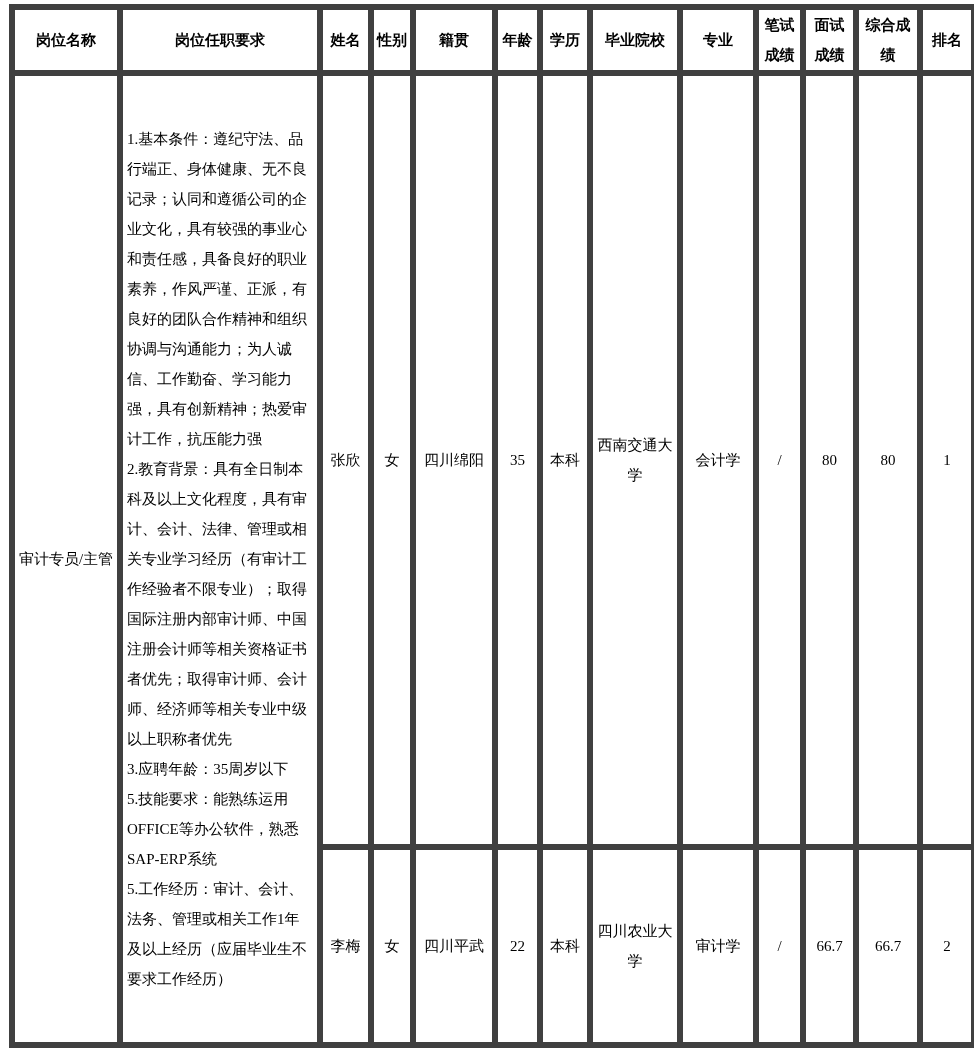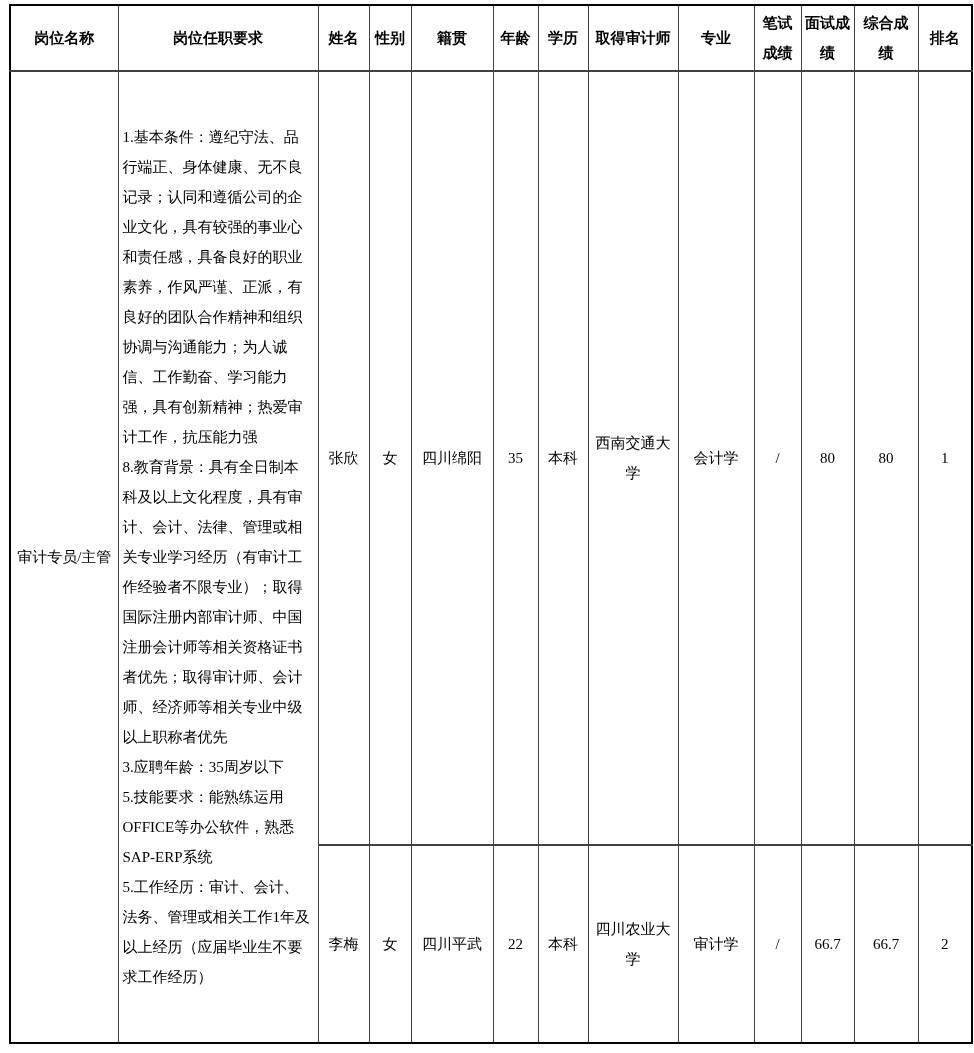--- a/index.html
+++ b/index.html
@@ -13,21 +13,21 @@
     padding: 4px 0 0 9px;
     width: 965px;
   }
   table.results {
     border-collapse: collapse;
     table-layout: fixed;
     width: 962px;
     border: 2px solid #000;
   }
   th, td {
-    border: 1px solid #404040;
+    border: 6px solid #404040;
     font-size: 15px;
     text-align: center;
     vertical-align: middle;
     padding: 0 2px;
     line-height: 30px;
     word-break: normal;
     overflow-wrap: break-word;
   }
   thead tr { height: 66px; }
   th {
@@ -71,34 +71,34 @@
     </colgroup>
     <thead>
       <tr>
         <th>岗位名称</th>
         <th>岗位任职要求</th>
         <th>姓名</th>
         <th>性别</th>
         <th>籍贯</th>
         <th>年龄</th>
         <th>学历</th>
-        <th>取得审计师</th>
+        <th>毕业院校</th>
         <th>专业</th>
         <th>笔试成绩</th>
         <th>面试成绩</th>
         <th>综合成绩</th>
         <th>排名</th>
       </tr>
     </thead>
     <tbody>
       <tr class="row-1">
         <td rowspan="2">审计专员/主管</td>
         <td rowspan="2" class="req-cell">
           <p>1.基本条件：遵纪守法、品行端正、身体健康、无不良记录；认同和遵循公司的企业文化，具有较强的事业心和责任感，具备良好的职业素养，作风严谨、正派，有良好的团队合作精神和组织协调与沟通能力；为人诚信、工作勤奋、学习能力强，具有创新精神；热爱审计工作，抗压能力强</p>
-          <p>8.教育背景：具有全日制本科及以上文化程度，具有审计、会计、法律、管理或相关专业学习经历（有审计工作经验者不限专业）；取得国际注册内部审计师、中国注册会计师等相关资格证书者优先；取得审计师、会计师、经济师等相关专业中级以上职称者优先</p>
+          <p>2.教育背景：具有全日制本科及以上文化程度，具有审计、会计、法律、管理或相关专业学习经历（有审计工作经验者不限专业）；取得国际注册内部审计师、中国注册会计师等相关资格证书者优先；取得审计师、会计师、经济师等相关专业中级以上职称者优先</p>
           <p>3.应聘年龄：35周岁以下</p>
           <p>5.技能要求：能熟练运用OFFICE等办公软件，熟悉SAP-ERP系统</p>
           <p>5.工作经历：审计、会计、法务、管理或相关工作1年及以上经历（应届毕业生不要求工作经历）</p>
         </td>
         <td>张欣</td>
         <td>女</td>
         <td>四川绵阳</td>
         <td>35</td>
         <td>本科</td>
         <td class="school-cell">西南交通大学</td>

